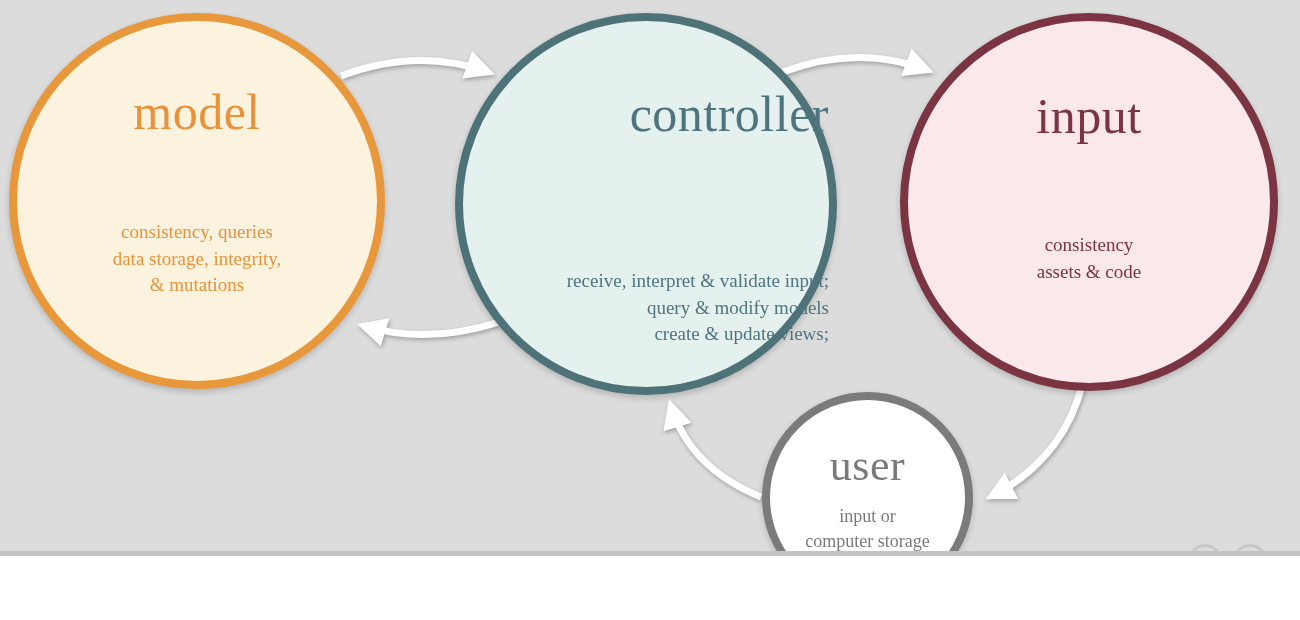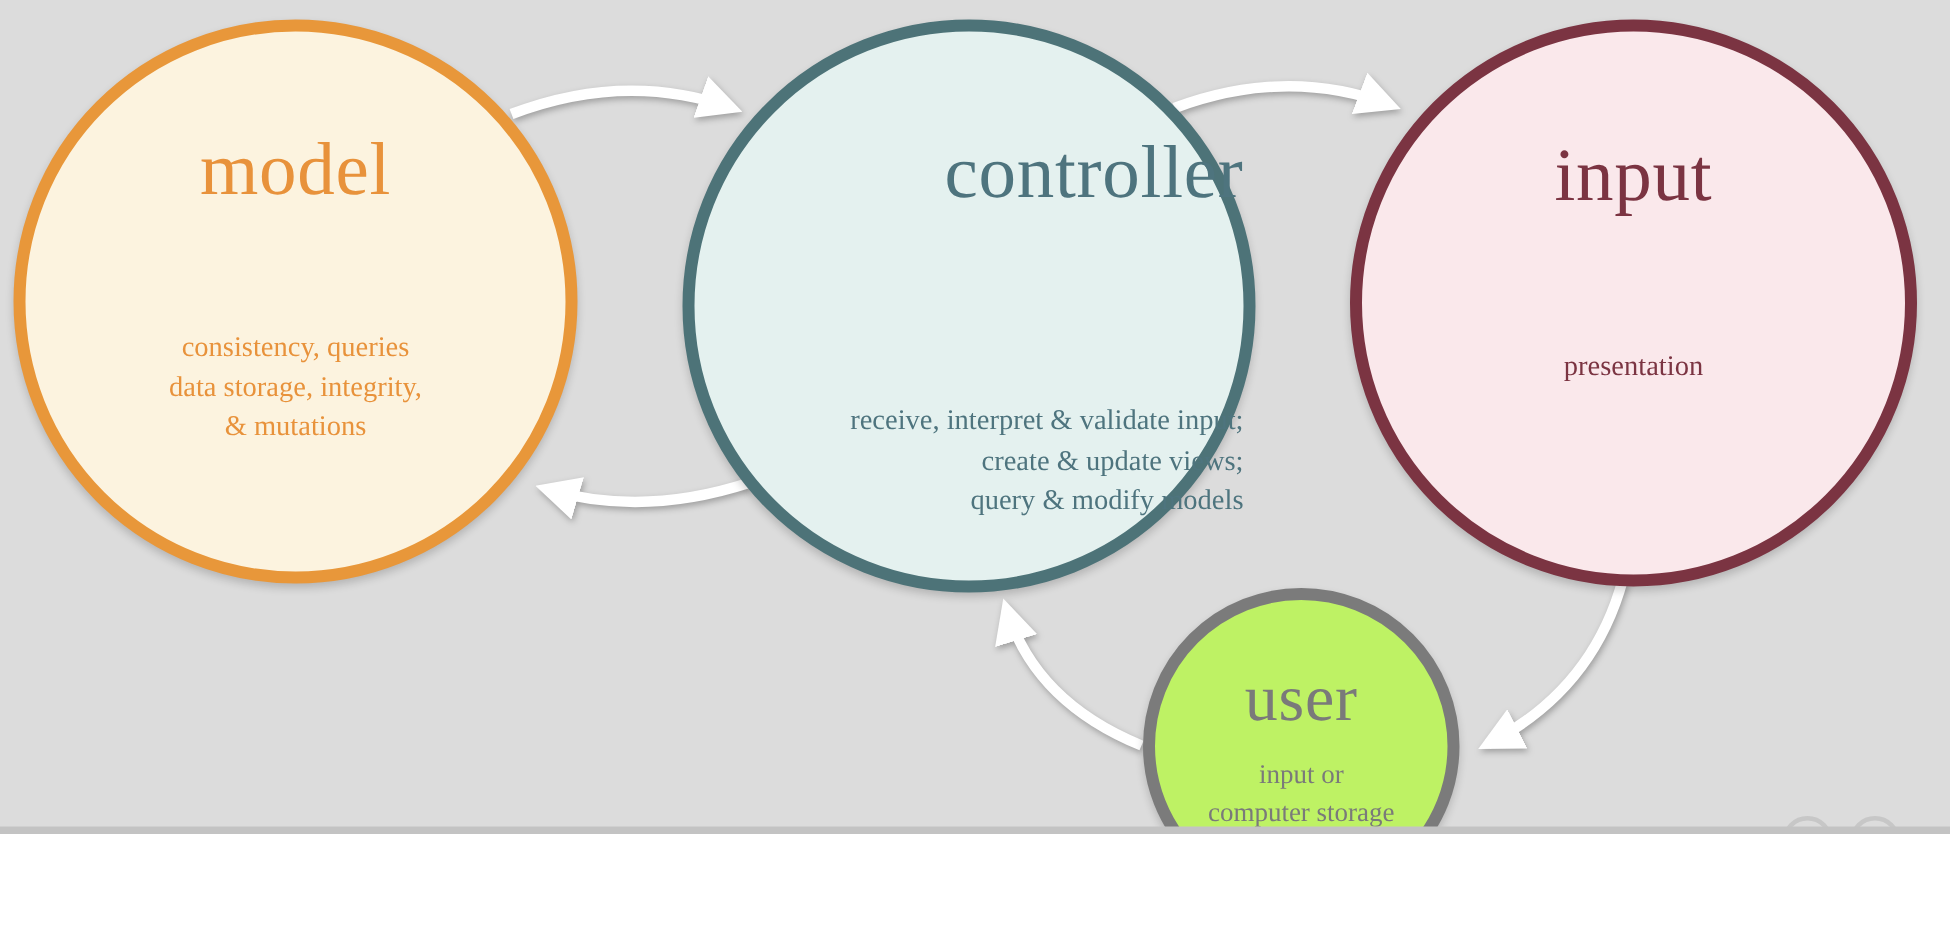--- a/index.html
+++ b/index.html
@@ -100,33 +100,34 @@
       <div>consistency, queries</div>
       <div>data storage, integrity,</div>
       <div>&amp; mutations</div>
     </div>
   </div>
 
   <div class="node node-controller" style="border-color: rgb(77, 115, 120); background-color: rgb(228, 241, 239); color: rgb(78, 116, 126);">
     <div class="title">controller</div>
     <div class="desc">
       <div>receive, interpret &amp; validate input;</div>
+      <div>query &amp; modify models</div>
       <div>create &amp; update views;</div>
-      <div>query &amp; modify models</div>
     </div>
   </div>
 
   <div class="node node-view" style="border-color: rgb(123, 52, 66); background-color: rgb(250, 232, 235); color: rgb(123, 52, 66);">
     <div class="title">input</div>
     <div class="desc">
-      <div>presentation</div>
+      <div>consistency</div>
+      <div>assets &amp; code</div>
     </div>
   </div>
 
-  <div class="node node-user" style="border-color: rgb(123, 123, 123); background-color: #bef264; color: rgb(122, 122, 122);">
+  <div class="node node-user" style="border-color: rgb(123, 123, 123); background-color: #ffffff; color: rgb(122, 122, 122);">
     <div class="title">user</div>
     <div class="desc">
       <div>input or</div>
       <div>computer storage</div>
     </div>
   </div>
 
   <div class="attribution" style="color: rgb(199, 199, 199);">
     <div class="badges">
       <div class="cc-badge" style="border-color: rgb(199, 199, 199);">

